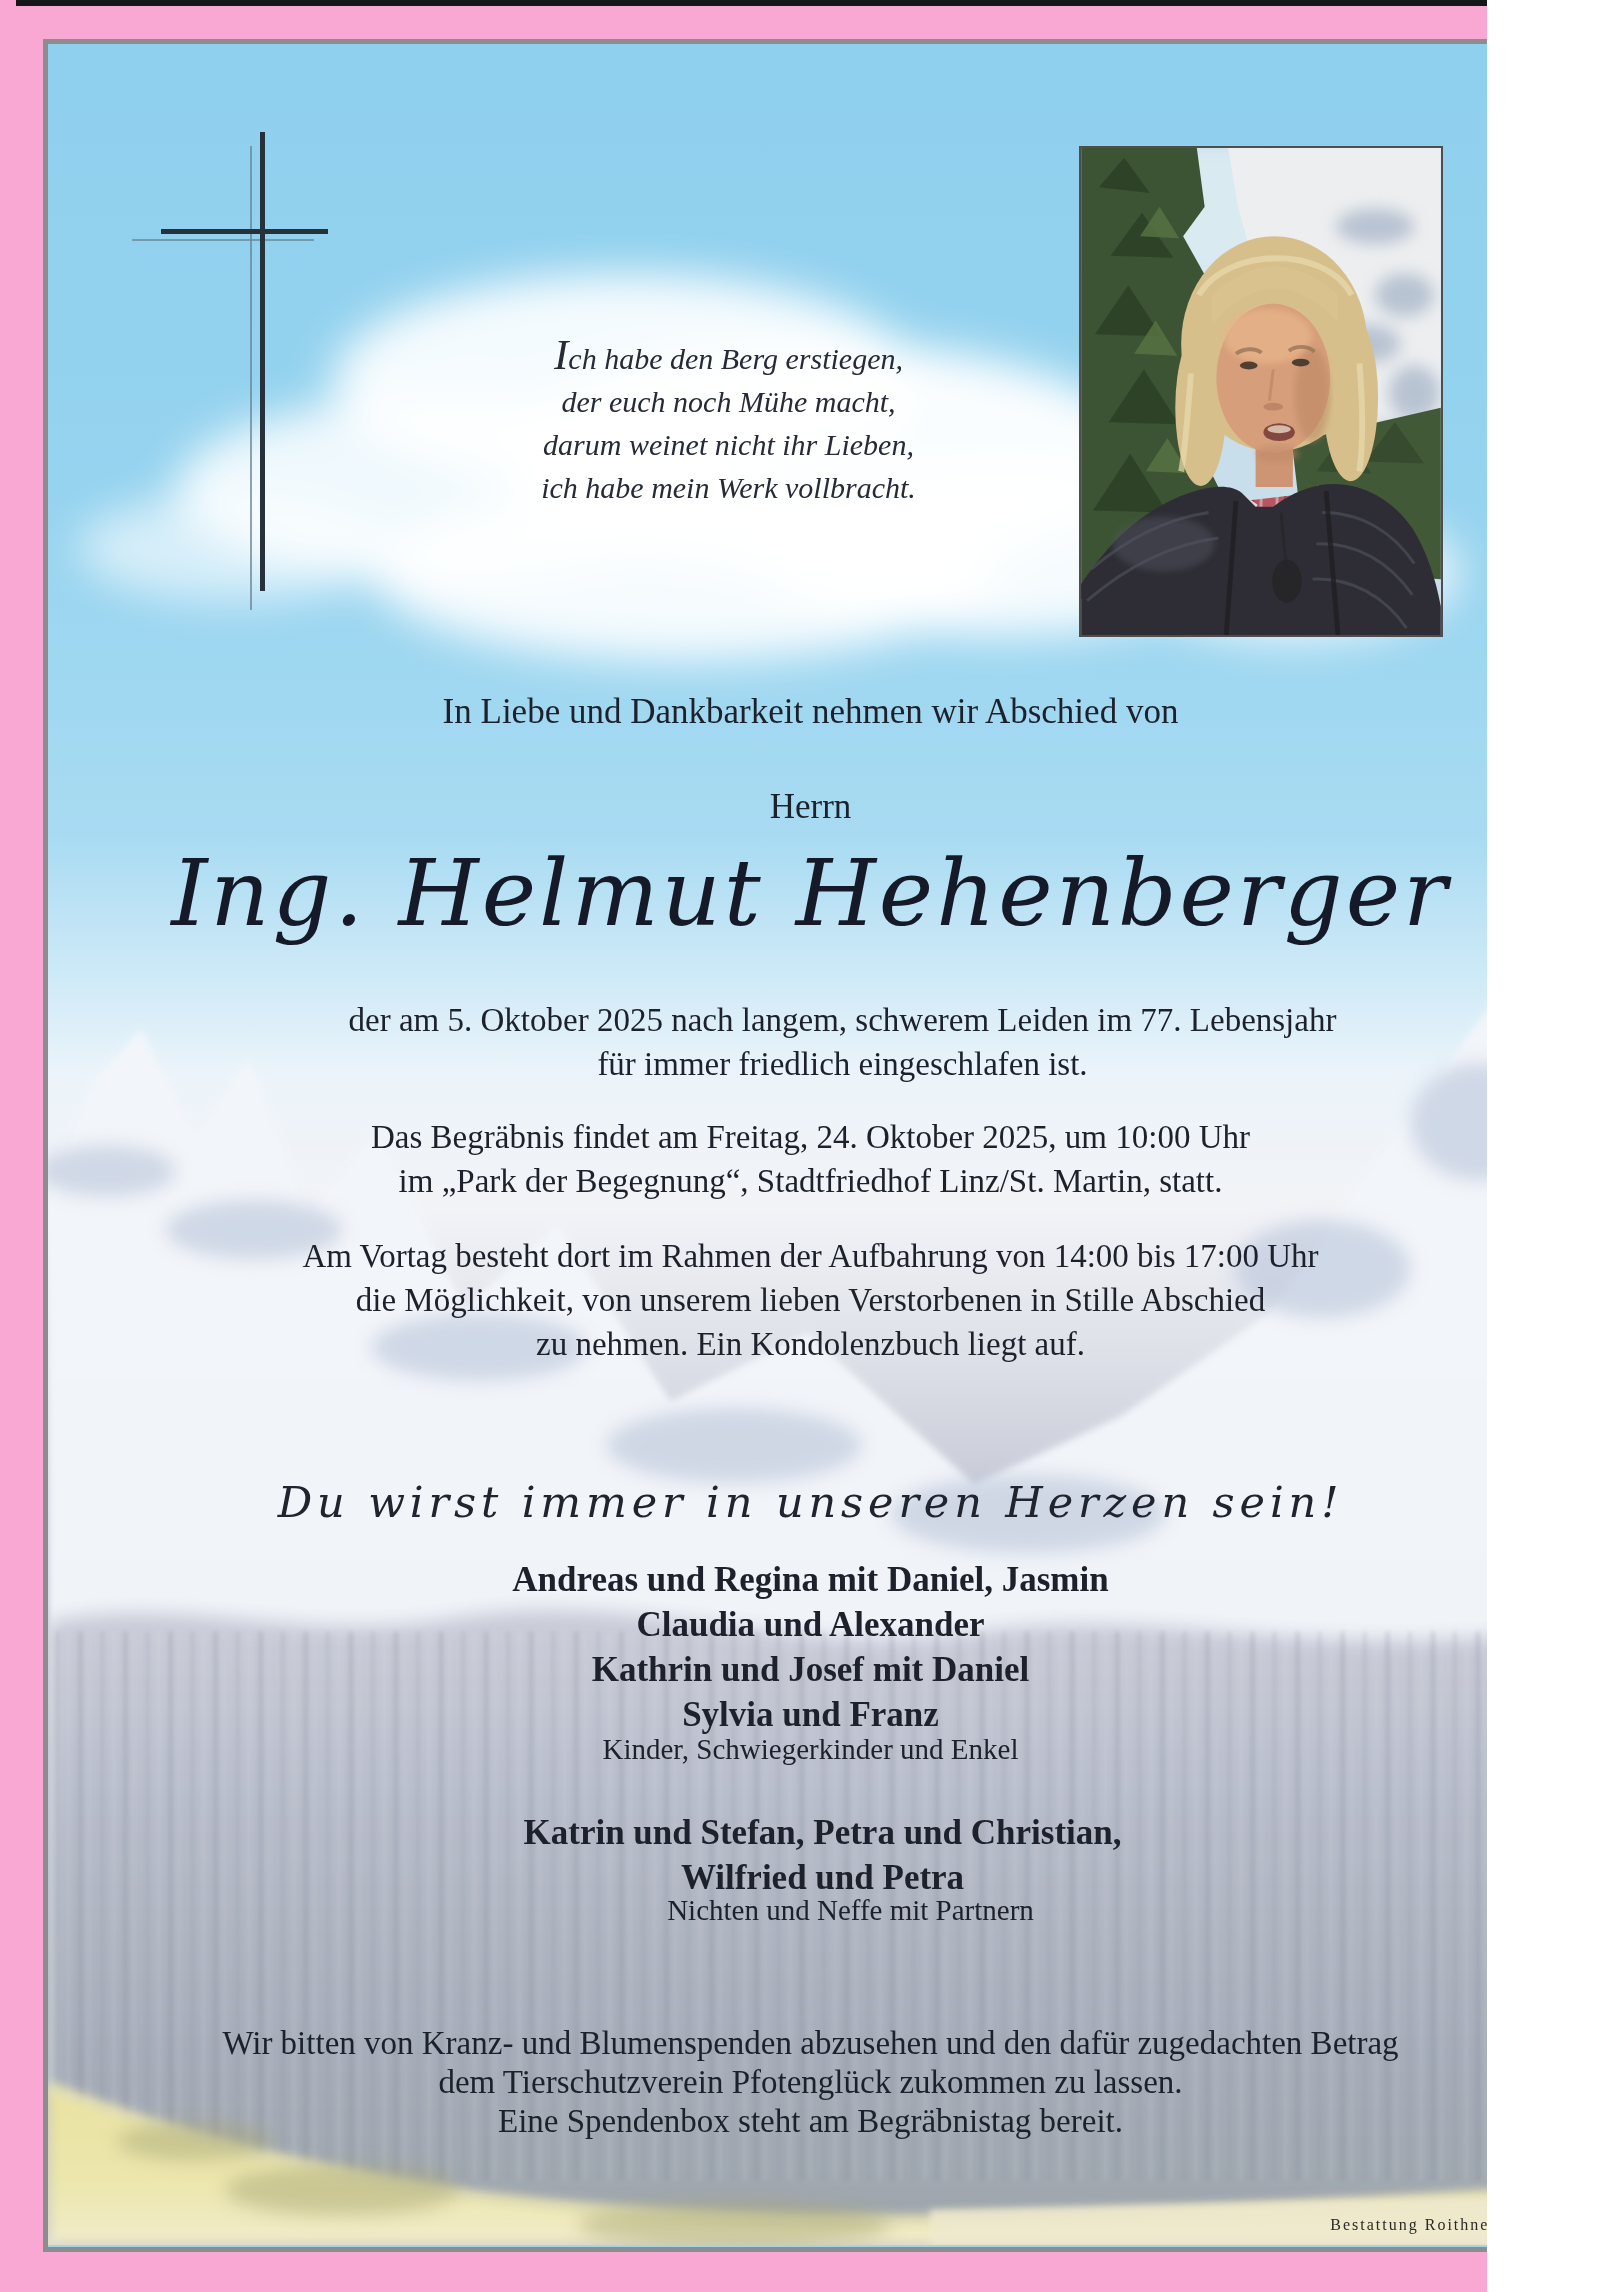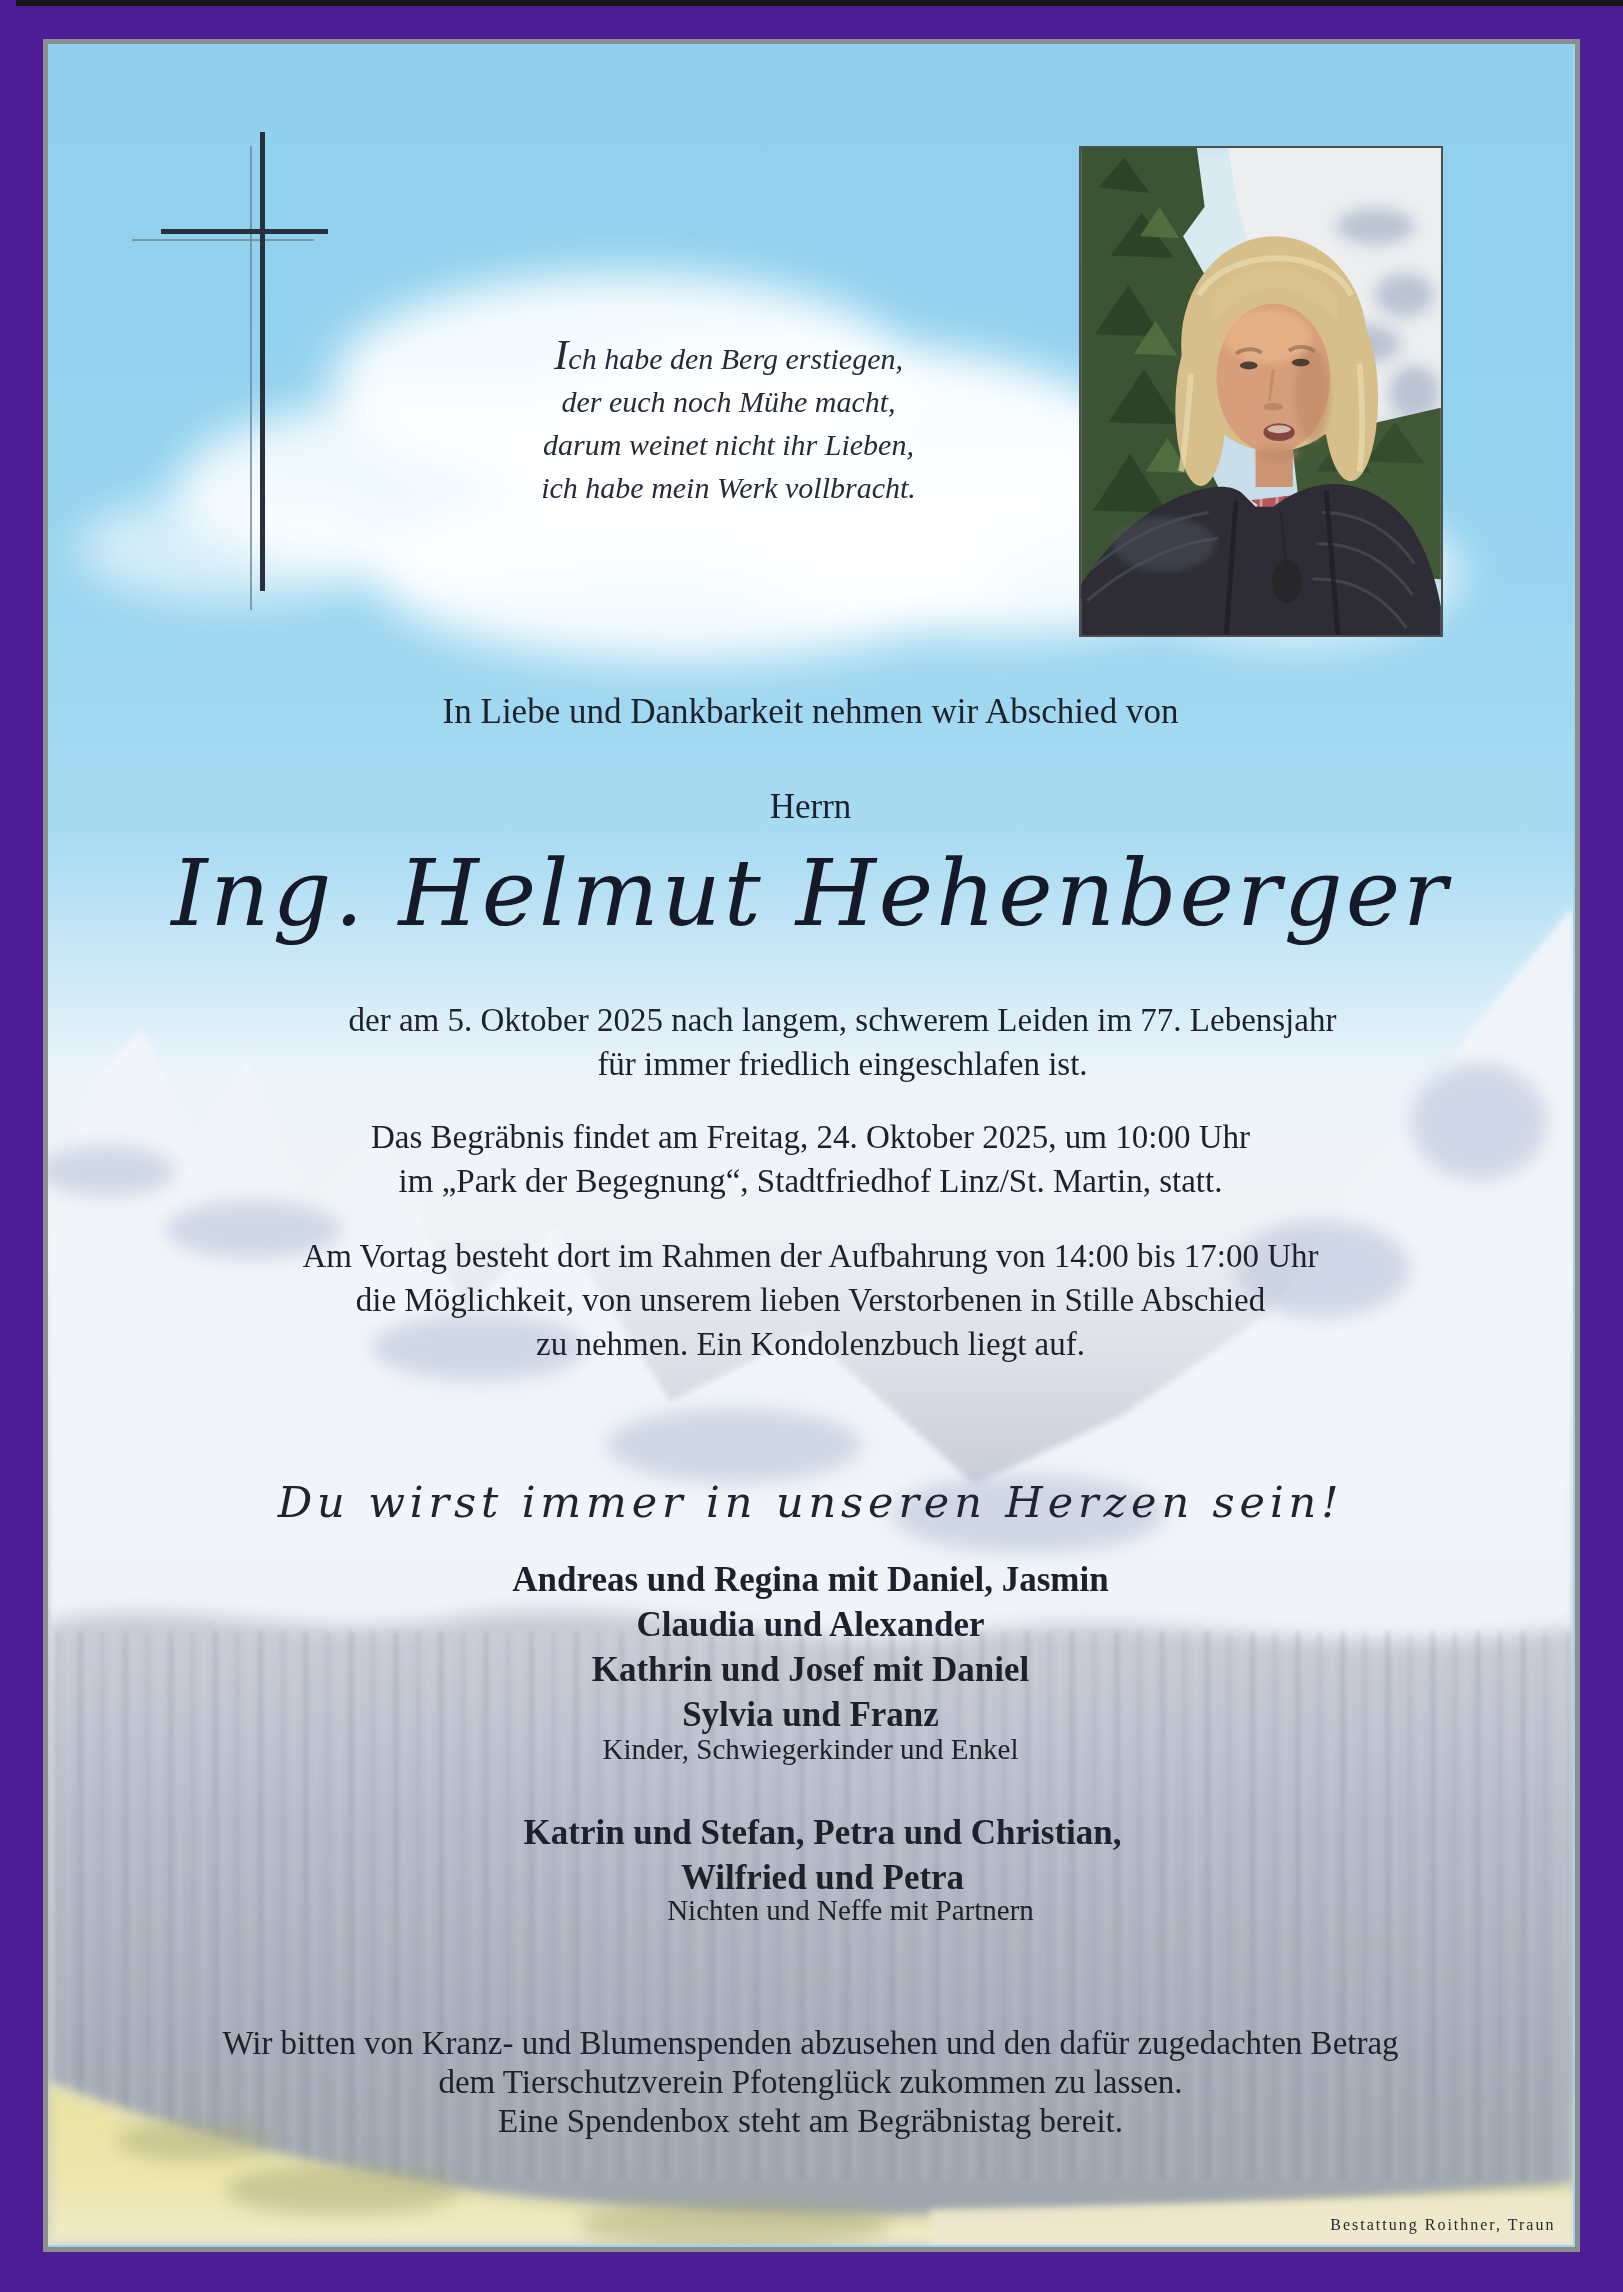--- a/index.html
+++ b/index.html
@@ -1,16 +1,16 @@
 <!DOCTYPE html>
 <html><head>
 <meta charset="utf-8">
 <style>
   html,body{margin:0;padding:0;background:#ffffff;}
-  .page{position:relative;width:1623px;height:2293px;background:#4c1d95;overflow:hidden;
+  .page{position:relative;width:1487px;height:2293px;background:#f9a8d4;overflow:hidden;
         font-family:"Liberation Serif", serif;}
   .topline{position:absolute;left:15.7px;top:0;width:1607px;height:5.9px;background:#161616;}
   .frame{position:absolute;left:43px;top:39px;width:1537px;height:2213px;
          border:5.9px solid #8c8e8d;box-sizing:border-box;background:#9ed6f0;overflow:hidden;}
   .bg{position:absolute;left:0;top:0;width:1525px;height:2201px;display:block;}
 
   
   .cross{position:absolute;left:0;top:0;width:392px;height:637px;}
   .cross .v-main{position:absolute;left:212px;top:88px;width:4.9px;height:459px;background:#26313c;}
   .cross .h-main{position:absolute;left:113px;top:185px;width:167px;height:4.9px;background:#26313c;}

